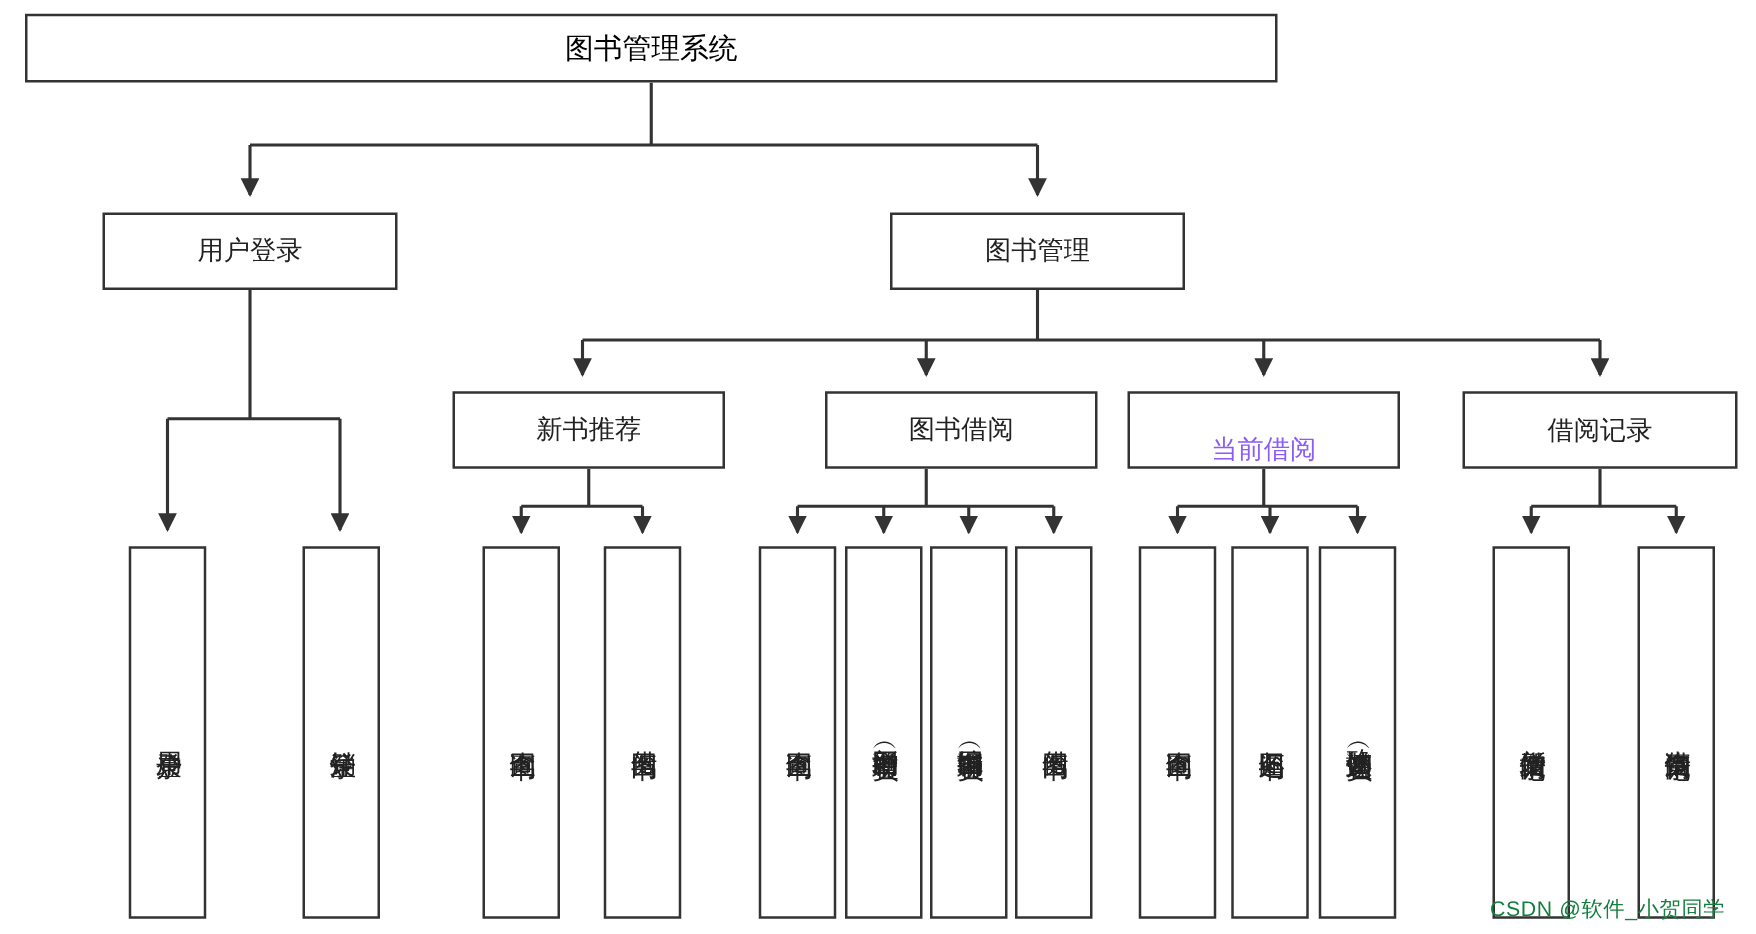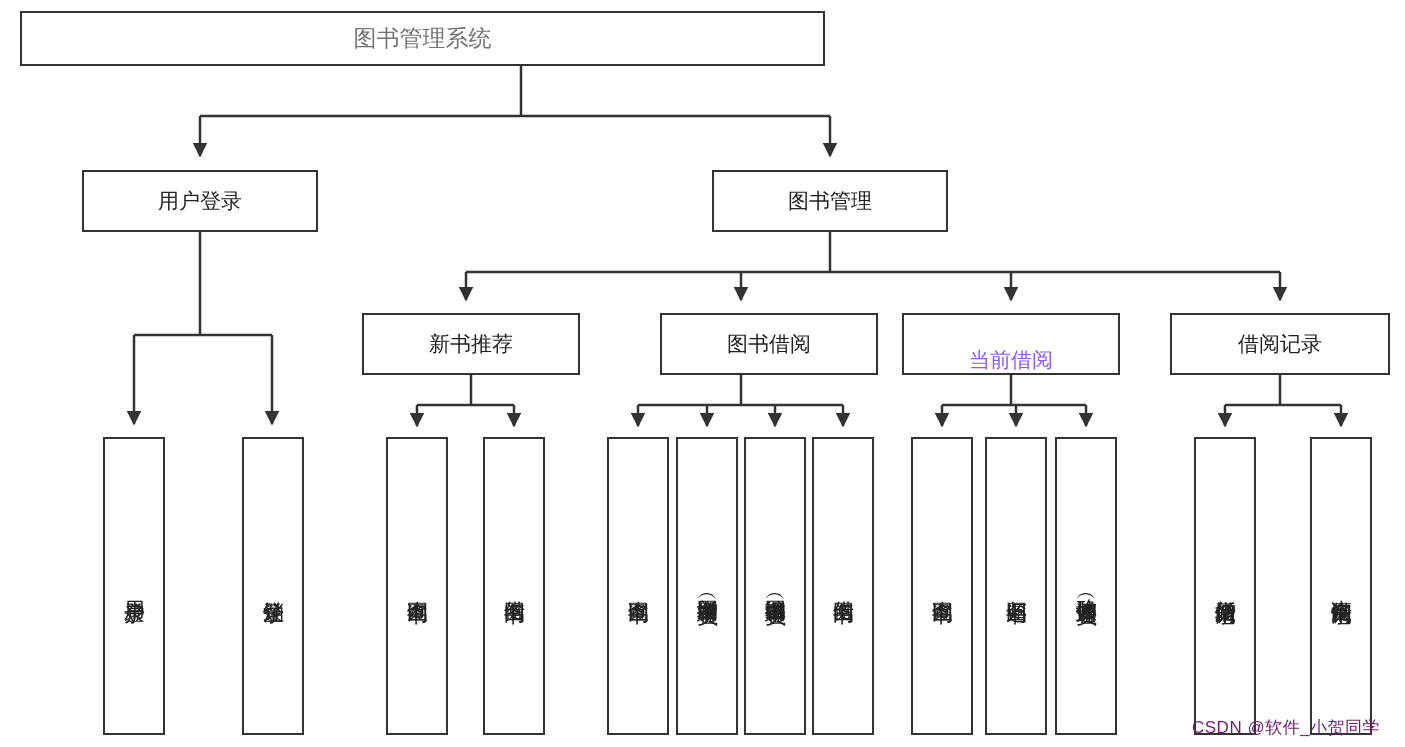--- a/index.html
+++ b/index.html
@@ -114,21 +114,21 @@
       <path d="M 1016 405 L 1016 426" marker-end="url(#arrow)"></path>
       <path d="M 1086 405 L 1086 426" marker-end="url(#arrow)"></path>
 
       <path d="M 1280 375 L 1280 405"></path>
       <path d="M 1225 405 L 1341 405"></path>
       <path d="M 1225 405 L 1225 426" marker-end="url(#arrow)"></path>
       <path d="M 1341 405 L 1341 426" marker-end="url(#arrow)"></path>
     </g>
   </svg>
 
-  <div class="node root" id="node-root" style="left: 20px; top: 11px; width: 805px; height: 55px; border-color: rgb(51, 51, 51); background: rgb(255, 255, 255); color: #737373;">
+  <div class="node root" id="node-root" style="left: 20px; top: 11px; width: 1002px; height: 55px; border-color: rgb(51, 51, 51); background: rgb(255, 255, 255); color: #000000;">
     <span>图书管理系统</span>
   </div>
 
   <div class="node level1" id="node-l1-0" style="left: 82px; top: 170px; width: 236px; height: 62px; border-color: rgb(51, 51, 51); background: rgb(255, 255, 255); color: rgb(34, 34, 34);">
     <span>用户登录</span>
   </div>
   <div class="node level1" id="node-l1-1" style="left: 712px; top: 170px; width: 236px; height: 62px; border-color: rgb(51, 51, 51); background: rgb(255, 255, 255); color: rgb(34, 34, 34);">
     <span>图书管理</span>
   </div>
 
@@ -178,15 +178,15 @@
   <div class="node leaf" id="node-leaf-10" style="left: 1055px; top: 437px; width: 62px; height: 298px; border-color: rgb(51, 51, 51); background: rgb(255, 255, 255); color: rgb(34, 34, 34);">
     <span class="vtext">确认归还（管理员）</span>
   </div>
   <div class="node leaf" id="node-leaf-11" style="left: 1194px; top: 437px; width: 62px; height: 298px; border-color: rgb(51, 51, 51); background: rgb(255, 255, 255); color: rgb(34, 34, 34);">
     <span class="vtext">新增借阅记录</span>
   </div>
   <div class="node leaf" id="node-leaf-12" style="left: 1310px; top: 437px; width: 62px; height: 298px; border-color: rgb(51, 51, 51); background: rgb(255, 255, 255); color: rgb(34, 34, 34);">
     <span class="vtext">查询借阅记录</span>
   </div>
 
-  <div class="watermark" id="watermark" style="left: 1192px; top: 716px; color: #701a75;">CSDN @软件_小贺同学</div>
+  <div class="watermark" id="watermark" style="left: 1192px; top: 716px; color: #15803d;">CSDN @软件_小贺同学</div>
 
 </div>
 
 </body></html>

